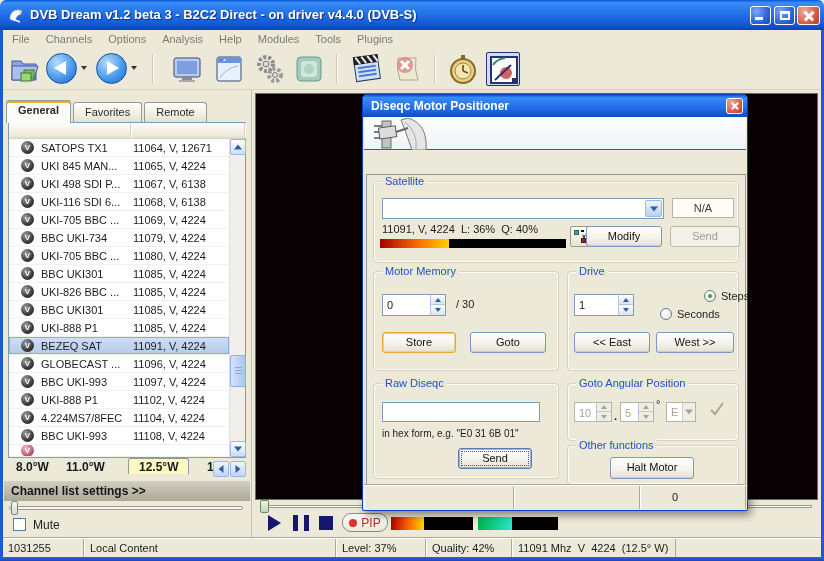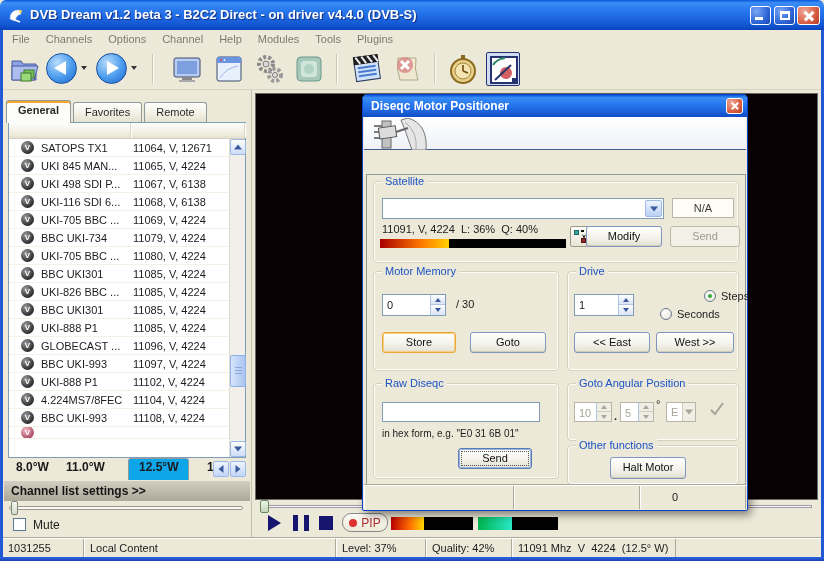--- a/index.html
+++ b/index.html
@@ -76,21 +76,21 @@
   .sb-thumb { position:absolute; left:0; top:216px; width:16px; height:32px; border:1px solid #90b0e8; border-radius:2px;
     background:linear-gradient(90deg,#d6e4fb,#aac4f0); }
   .sb-thumb::after { content:""; position:absolute; left:4px; top:11px; width:7px; height:1px; background:#88a8dc;
     box-shadow:0 3px 0 #88a8dc, 0 6px 0 #88a8dc; }
 
   
   .sat-strip { position:absolute; left:4px; top:458px; width:246px; height:22px;border-radius:11px; }
   .sat-tab { position:absolute; top:2px; font-weight:bold; font-size:12px; color:#1a1a1a; white-space:nowrap; }
   .sat-tab:nth-of-type(1) { left:12px; }
   .sat-tab:nth-of-type(2) { left:62px; }
-  .sat-tab:nth-of-type(3) { left:124px; top:0; padding:1px 10px 0 10px; height:22px; background:#0ea5e9;
+  .sat-tab:nth-of-type(3) { left:124px; top:0; padding:1px 10px 0 10px; height:16px; background:#fef9c3;
     border:1px solid #919b9c; border-bottom:none; border-radius:3px 3px 0 0; }
   .sat-tab:nth-of-type(4) { left:203px; }
   .sat-spin { position:absolute; right:4px; top:3px; display:flex; }
   .sat-spin .sp { width:16px; height:16px; position:relative; background:linear-gradient(#eef4fe,#c2d6f6); border:1px solid #9cb8e4; border-radius:2px; margin-left:1px; }
   .tri.lft { transform:translate(-50%,-50%); border-top:4px solid transparent; border-bottom:4px solid transparent; border-right:5px solid #3a5a9c; }
   .tri.rgt { transform:translate(-50%,-50%); border-top:4px solid transparent; border-bottom:4px solid transparent; border-left:5px solid #3a5a9c; }
 
   .settings-bar { position:absolute; left:4px; top:481px; width:246px; height:20px;
     background:linear-gradient(#d2cfc2,#aba898); line-height:20px; padding-left:7px; font-weight:bold; font-size:12px; color:#151515; }
 
@@ -217,21 +217,21 @@
   .ang-sep { position:absolute; left:46px; top:26px; font-weight:bold; }
   .sp-frac { left:52px; top:18px; width:34px; height:20px; }
   .ang-degsym { position:absolute; left:88px; top:14px; }
   .dir-select { position:absolute; left:98px; top:18px; width:30px; height:20px; border:1px solid #b8b5a8; background:#fff; }
   .dir-select .num { position:absolute; left:4px; top:0; line-height:18px; color:#a8a496; }
   .dir-select .dbtn { position:absolute; right:0; top:0; bottom:0; width:13px; background:#efeee4; border-left:1px solid #d0cdbc; }
   .dir-select .tri.down { border-top-color:#a8a496; }
   .ang-check { position:absolute; left:140px; top:16px; width:18px; height:18px; }
 
   .g-other { left:204px; top:350px; width:172px; height:40px; }
-  .btn-halt { left:42px; top:11px; width:76px; height:22px; }
+  .btn-halt { left:42px; top:11px; width:84px; height:22px; }
 
   .dlg-status { position:absolute; left:1px; right:1px; bottom:1px; height:24px; background:#ece9d8; display:flex;
     border-top:1px solid #fff; box-shadow:0 -1px 0 #aca899; }
   .dlg-status .pane { box-shadow:inset -1px 0 0 #aca899, inset 1px 0 0 #fff; line-height:23px; padding-left:6px; }
   .dlg-status .pane:nth-child(1) { width:150px; }
   .dlg-status .pane:nth-child(2) { width:126px; }
   .dlg-status .pane:nth-child(3) { flex:1; padding-left:32px; }
 </style>
 </head>
 <body>
@@ -250,21 +250,21 @@
       </div>
     <div class="win-btn max">
         <span class="max-glyph"></span>
       </div>
     <div class="win-btn close">
         <span class="x-glyph"></span>
       </div>
   </div>
 
   <div class="menubar">
-    <span class="menu-item">File</span><span class="menu-item">Channels</span><span class="menu-item">Options</span><span class="menu-item">Channel</span><span class="menu-item">Help</span><span class="menu-item">Modules</span><span class="menu-item">Tools</span><span class="menu-item">Plugins</span>
+    <span class="menu-item">File</span><span class="menu-item">Channels</span><span class="menu-item">Options</span><span class="menu-item">Analysis</span><span class="menu-item">Help</span><span class="menu-item">Modules</span><span class="menu-item">Tools</span><span class="menu-item">Plugins</span>
   </div>
 
   <div class="toolbar">
     <div class="tbi" style="left:8px">
       <svg viewBox="0 0 34 34" width="34" height="34">
         <path d="M4,9 L13,9 L15,12 L28,12 L28,28 L4,28 Z" fill="#8da3e8" stroke="#4a5a9a"></path>
         <path d="M4,14 L30,14 L26,28 L4,28 Z" fill="#aebdf0" stroke="#4a5a9a"></path>
         <rect x="16" y="18" width="10" height="8" fill="#7ac05a" stroke="#3a7a2a"></rect>
         <rect x="13" y="21" width="10" height="8" fill="#9ad87a" stroke="#3a7a2a"></rect>
       </svg>
@@ -409,20 +409,25 @@
         </div>
         <div class="ch-row">
           <span class="ch-icon"></span>
           <span class="ch-name">BBC UKI301</span>
           <span class="ch-info">11085, V, 4224</span>
         </div>
         <div class="ch-row">
           <span class="ch-icon"></span>
           <span class="ch-name">UKI-888 P1</span>
           <span class="ch-info">11085, V, 4224</span>
+        </div>
+        <div class="ch-row selected">
+          <span class="ch-icon"></span>
+          <span class="ch-name">BEZEQ SAT</span>
+          <span class="ch-info">11091, V, 4224</span>
         </div>
         <div class="ch-row">
           <span class="ch-icon"></span>
           <span class="ch-name">GLOBECAST ...</span>
           <span class="ch-info">11096, V, 4224</span>
         </div>
         <div class="ch-row">
           <span class="ch-icon"></span>
           <span class="ch-name">BBC UKI-993</span>
           <span class="ch-info">11097, V, 4224</span>

